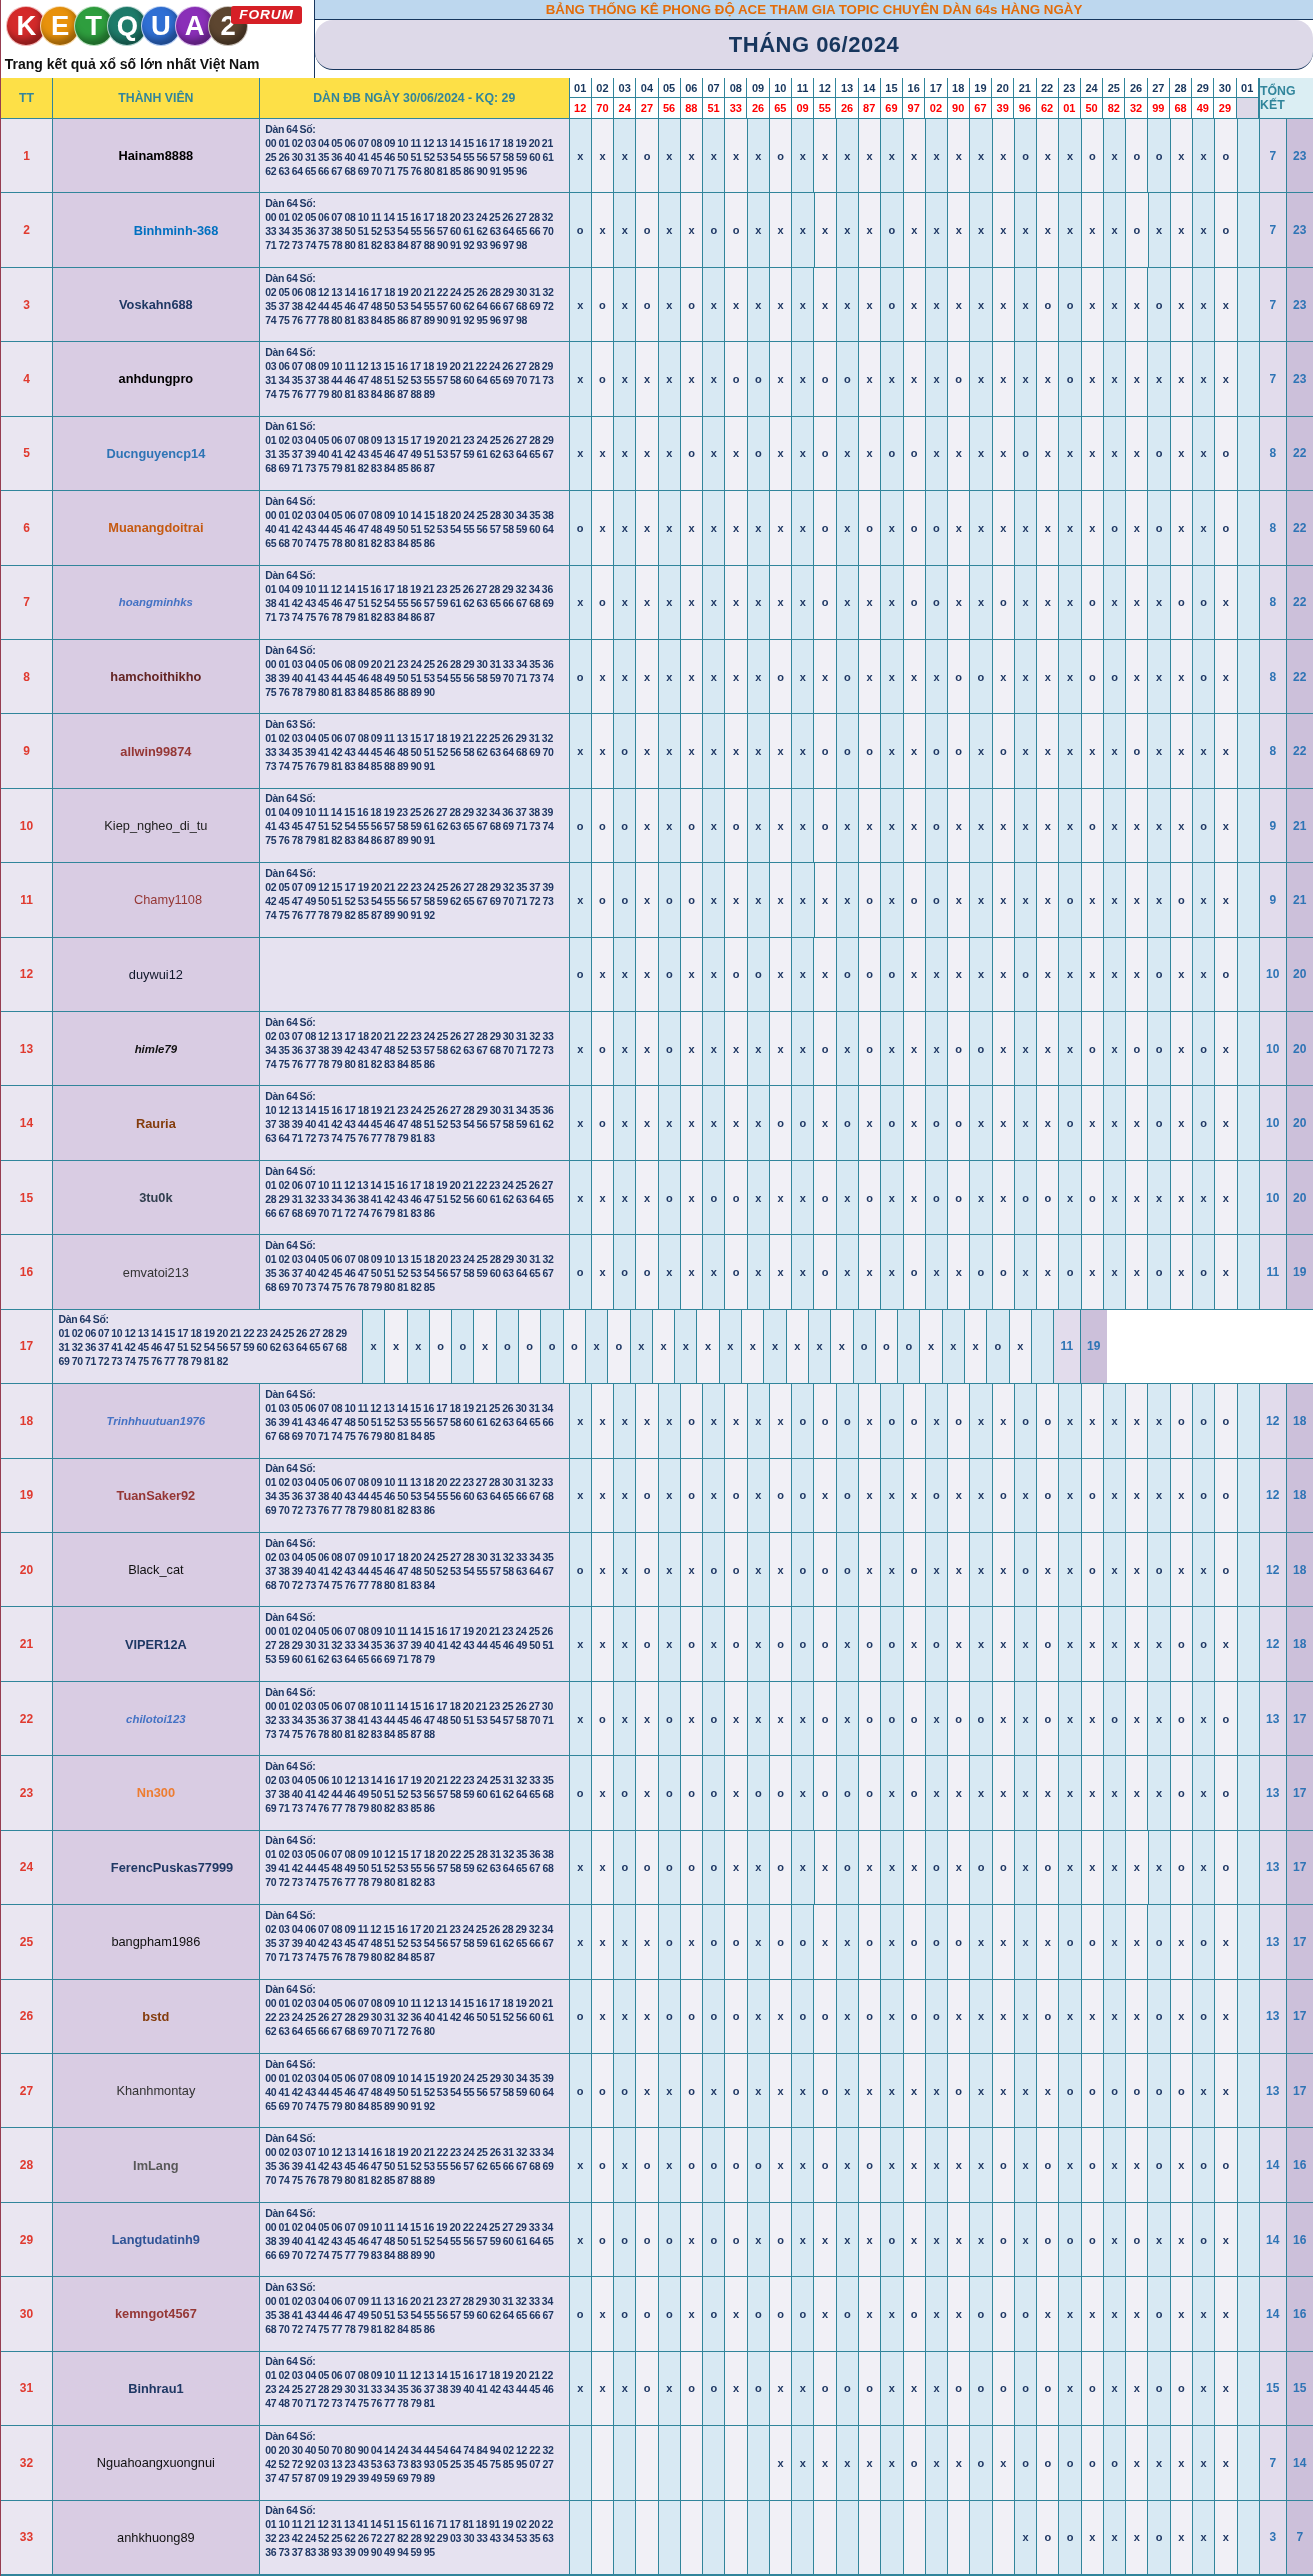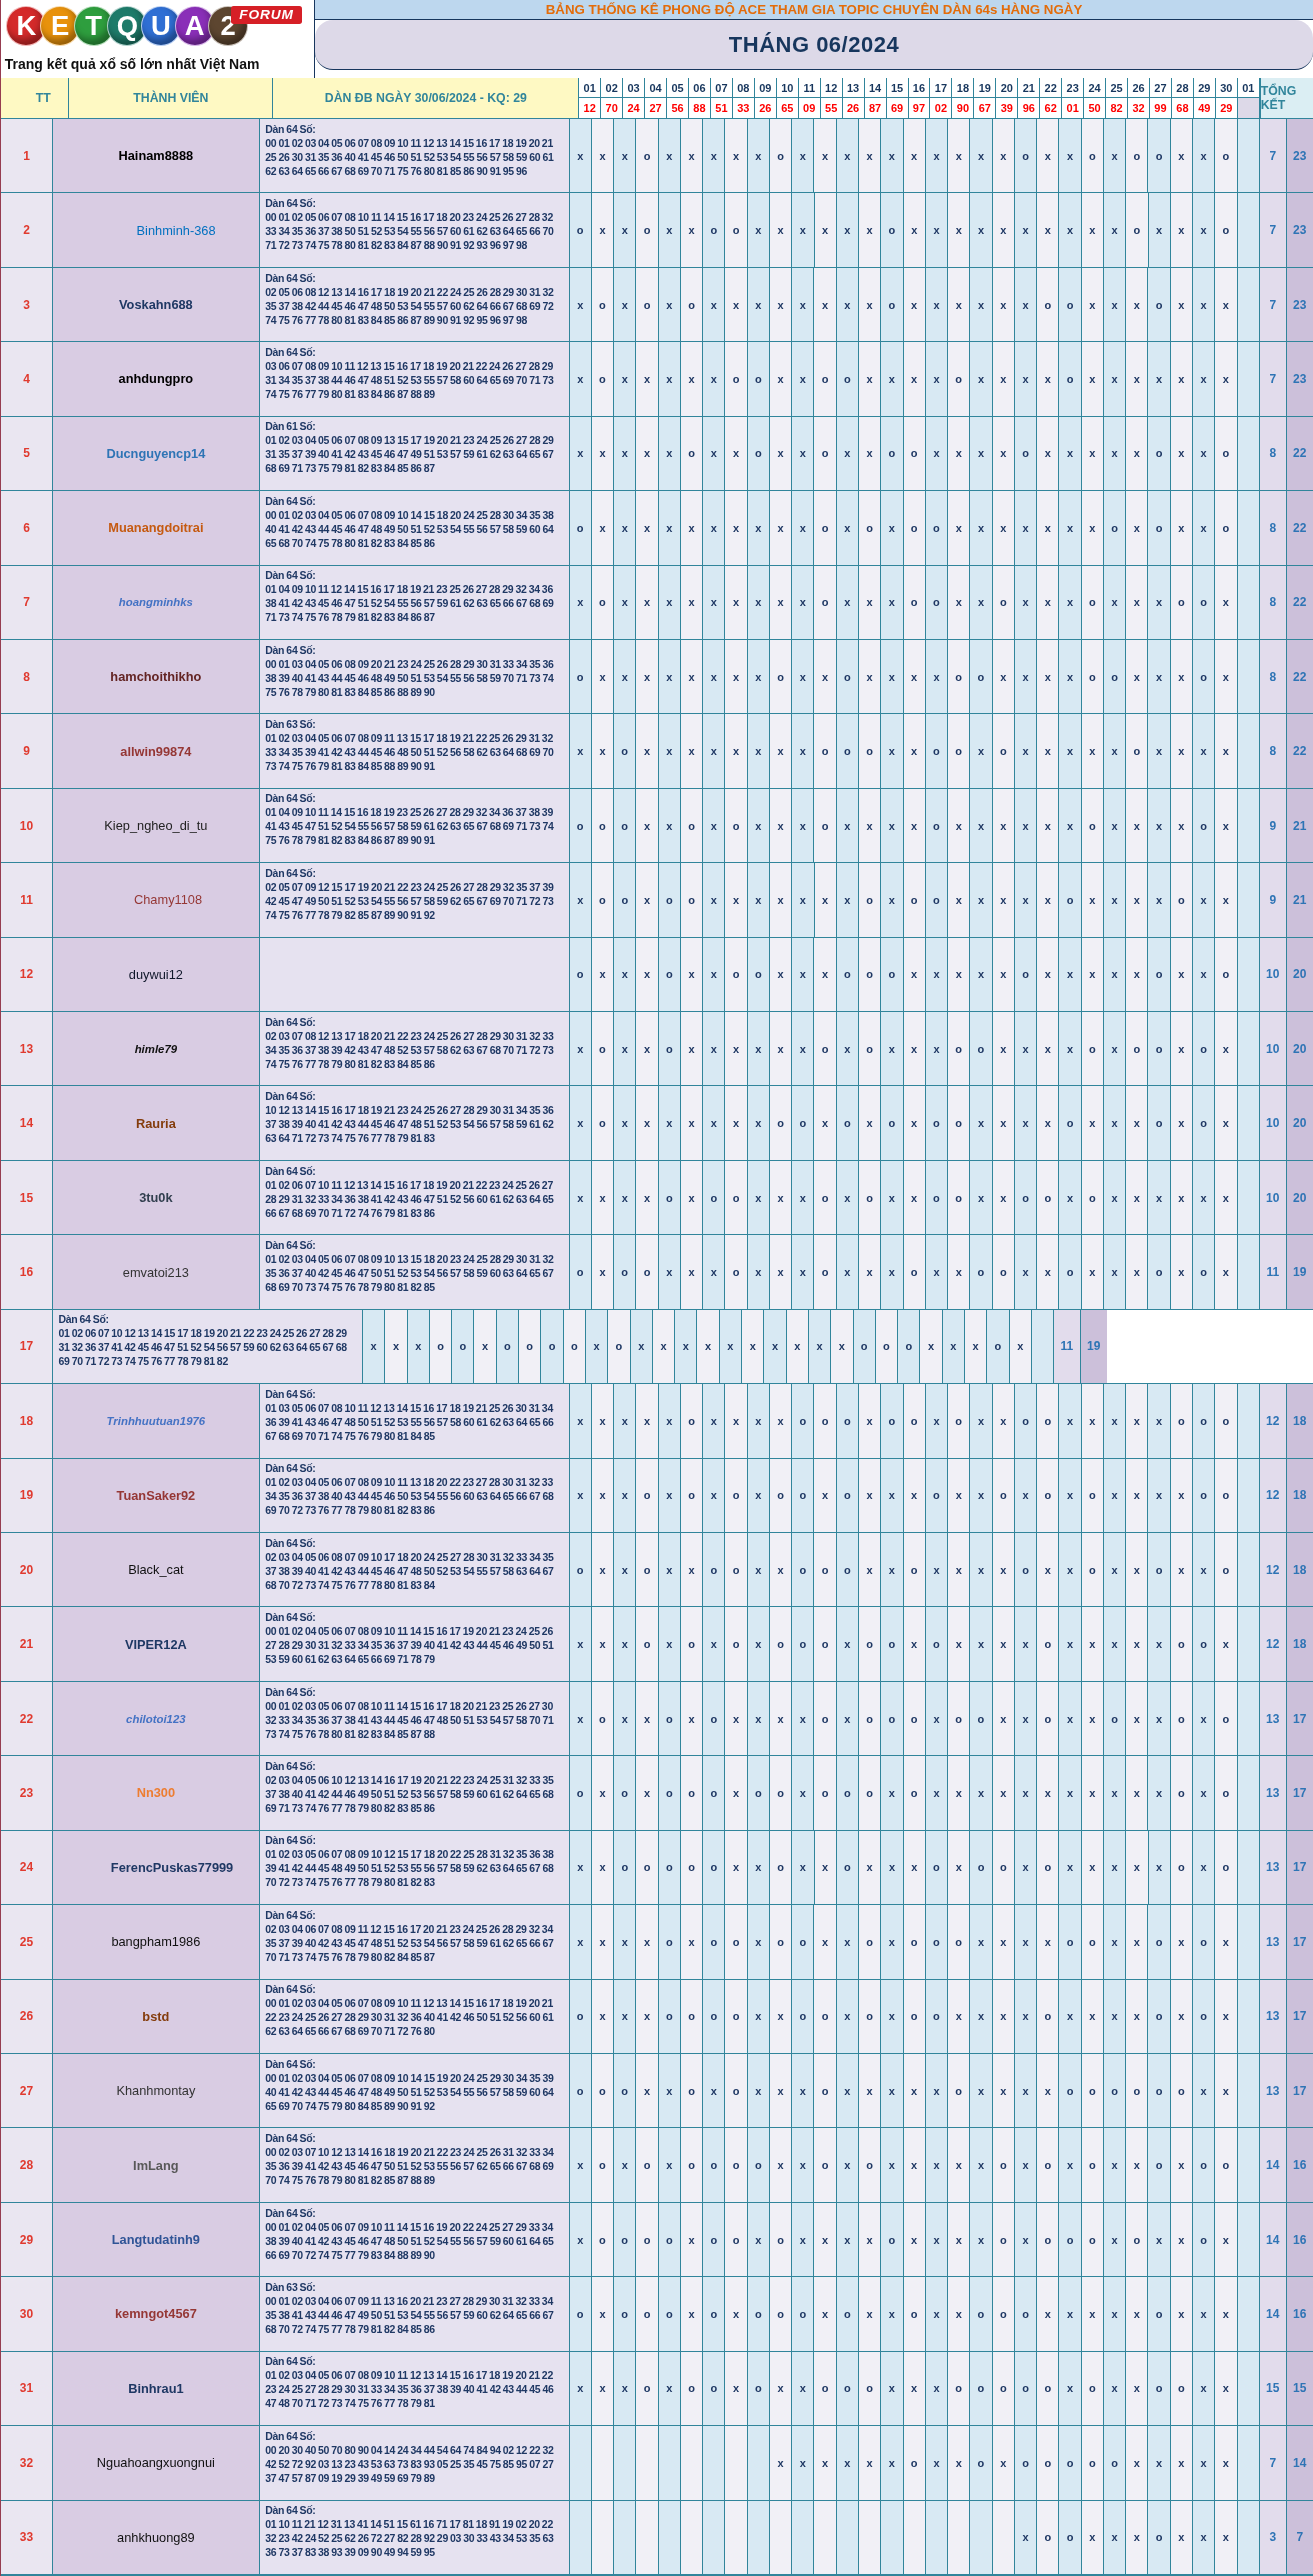--- a/index.html
+++ b/index.html
@@ -14,21 +14,21 @@
   .ball { width:40px; height:40px; border-radius:50%; color:#fff; font-weight:bold; font-size:27.4px; display:flex; align-items:center; justify-content:center; margin-right:-6.4px; border:1.8px solid rgba(255,255,255,.65); box-shadow:inset -3.7px -5.5px 7.3px rgba(0,0,0,.35); }
   .forum-badge { position:absolute; top:5.5px; right:12px; background:#d61f26; color:#fff; font-weight:bold; font-style:italic; font-size:13.7px; padding:1.8px 8.2px; border-radius:2.7px; letter-spacing:0.9px; }
   .tagline { font-size:14px; color:#111; font-weight:bold; margin-top:5.5px; white-space:nowrap; }
   .top-right { flex:1; display:flex; flex-direction:column; }
   .title-bar { height:20px; background:#bdd7ee; border-bottom:1.8px solid #17365d; display:flex; align-items:center; justify-content:center; }
   .title-bar span { color:#e36c0a; font-weight:bold; font-size:13.3px; }
   .month-bar { height:50px; background:#ddd9e8; border-bottom:1.8px solid #17365d; display:flex; align-items:center; justify-content:center;border-radius:18px; }
   .month-bar span { color:#17365d; font-weight:bold; font-size:22px; letter-spacing:0.5px; }
 
   
-  .colhead { height:41px; display:flex; border-bottom:1.8px solid #31859b; background:#fef9c3;padding-left:17px; }
+  .colhead { height:41px; display:flex; border-bottom:1.8px solid #31859b; background:#fde047; }
   .ch-cell { color:#31859b; font-weight:bold; font-size:12.3px; display:flex; align-items:center; justify-content:center; border-right:1.8px solid #31859b; }
   .ch-tt { width:52px; }
   .ch-member { width:207px; }
   .ch-dan { width:310px; }
   .ch-days { width:691px; display:flex; flex-direction:column; border-right:1.8px solid #31859b; }
   .dh-row { display:flex; flex:1; }
   .dh-cell { flex:1; display:flex; align-items:center; justify-content:center; background:#fff; border-right:0.9px solid #31859b; border-bottom:0.9px solid #31859b; color:#17365d; font-weight:bold; font-size:11px; }
   .dh-row.res .dh-cell { color:#ff0000; border-bottom:none; }
   .dh-row.res .dh-cell.blank { background:#ddd9e8; }
   .ch-total { width:53px; background:#dbeef3; border-right:none; }
@@ -192,21 +192,21 @@
           <div class="mk alt0">x</div>
           <div class="mk alt1">o</div>
           <div class="mk alt0"></div>
         </div>
     <div class="c-sum1">7</div>
     <div class="c-sum2">23</div>
   </div>
 
   <div class="row">
     <div class="c-tt">2</div>
-    <div class="c-name" style="color: rgb(0, 112, 192); font-weight: normal; padding-left: 44px;">Binhminh-368</div>
+    <div class="c-name" style="color: rgb(0, 112, 192); font-weight: bold; padding-left: 44px;">Binhminh-368</div>
     <div class="c-nums">
       <span class="lbl">Dàn 64 Số:</span><span class="nums">00 01 02 05 06 07 08 10 11 14 15 16 17 18 20 23 24 25 26 27 28 32 33 34 35 36 37 38 50 51 52 53 54 55 56 57 60 61 62 63 64 65 66 70 71 72 73 74 75 78 80 81 82 83 84 87 88 90 91 92 93 96 97 98</span>
     </div>
     <div class="c-marks">
           <div class="mk alt0">o</div>
           <div class="mk alt1">x</div>
           <div class="mk alt0">x</div>
           <div class="mk alt1">o</div>
           <div class="mk alt0">x</div>
           <div class="mk alt1">x</div>

